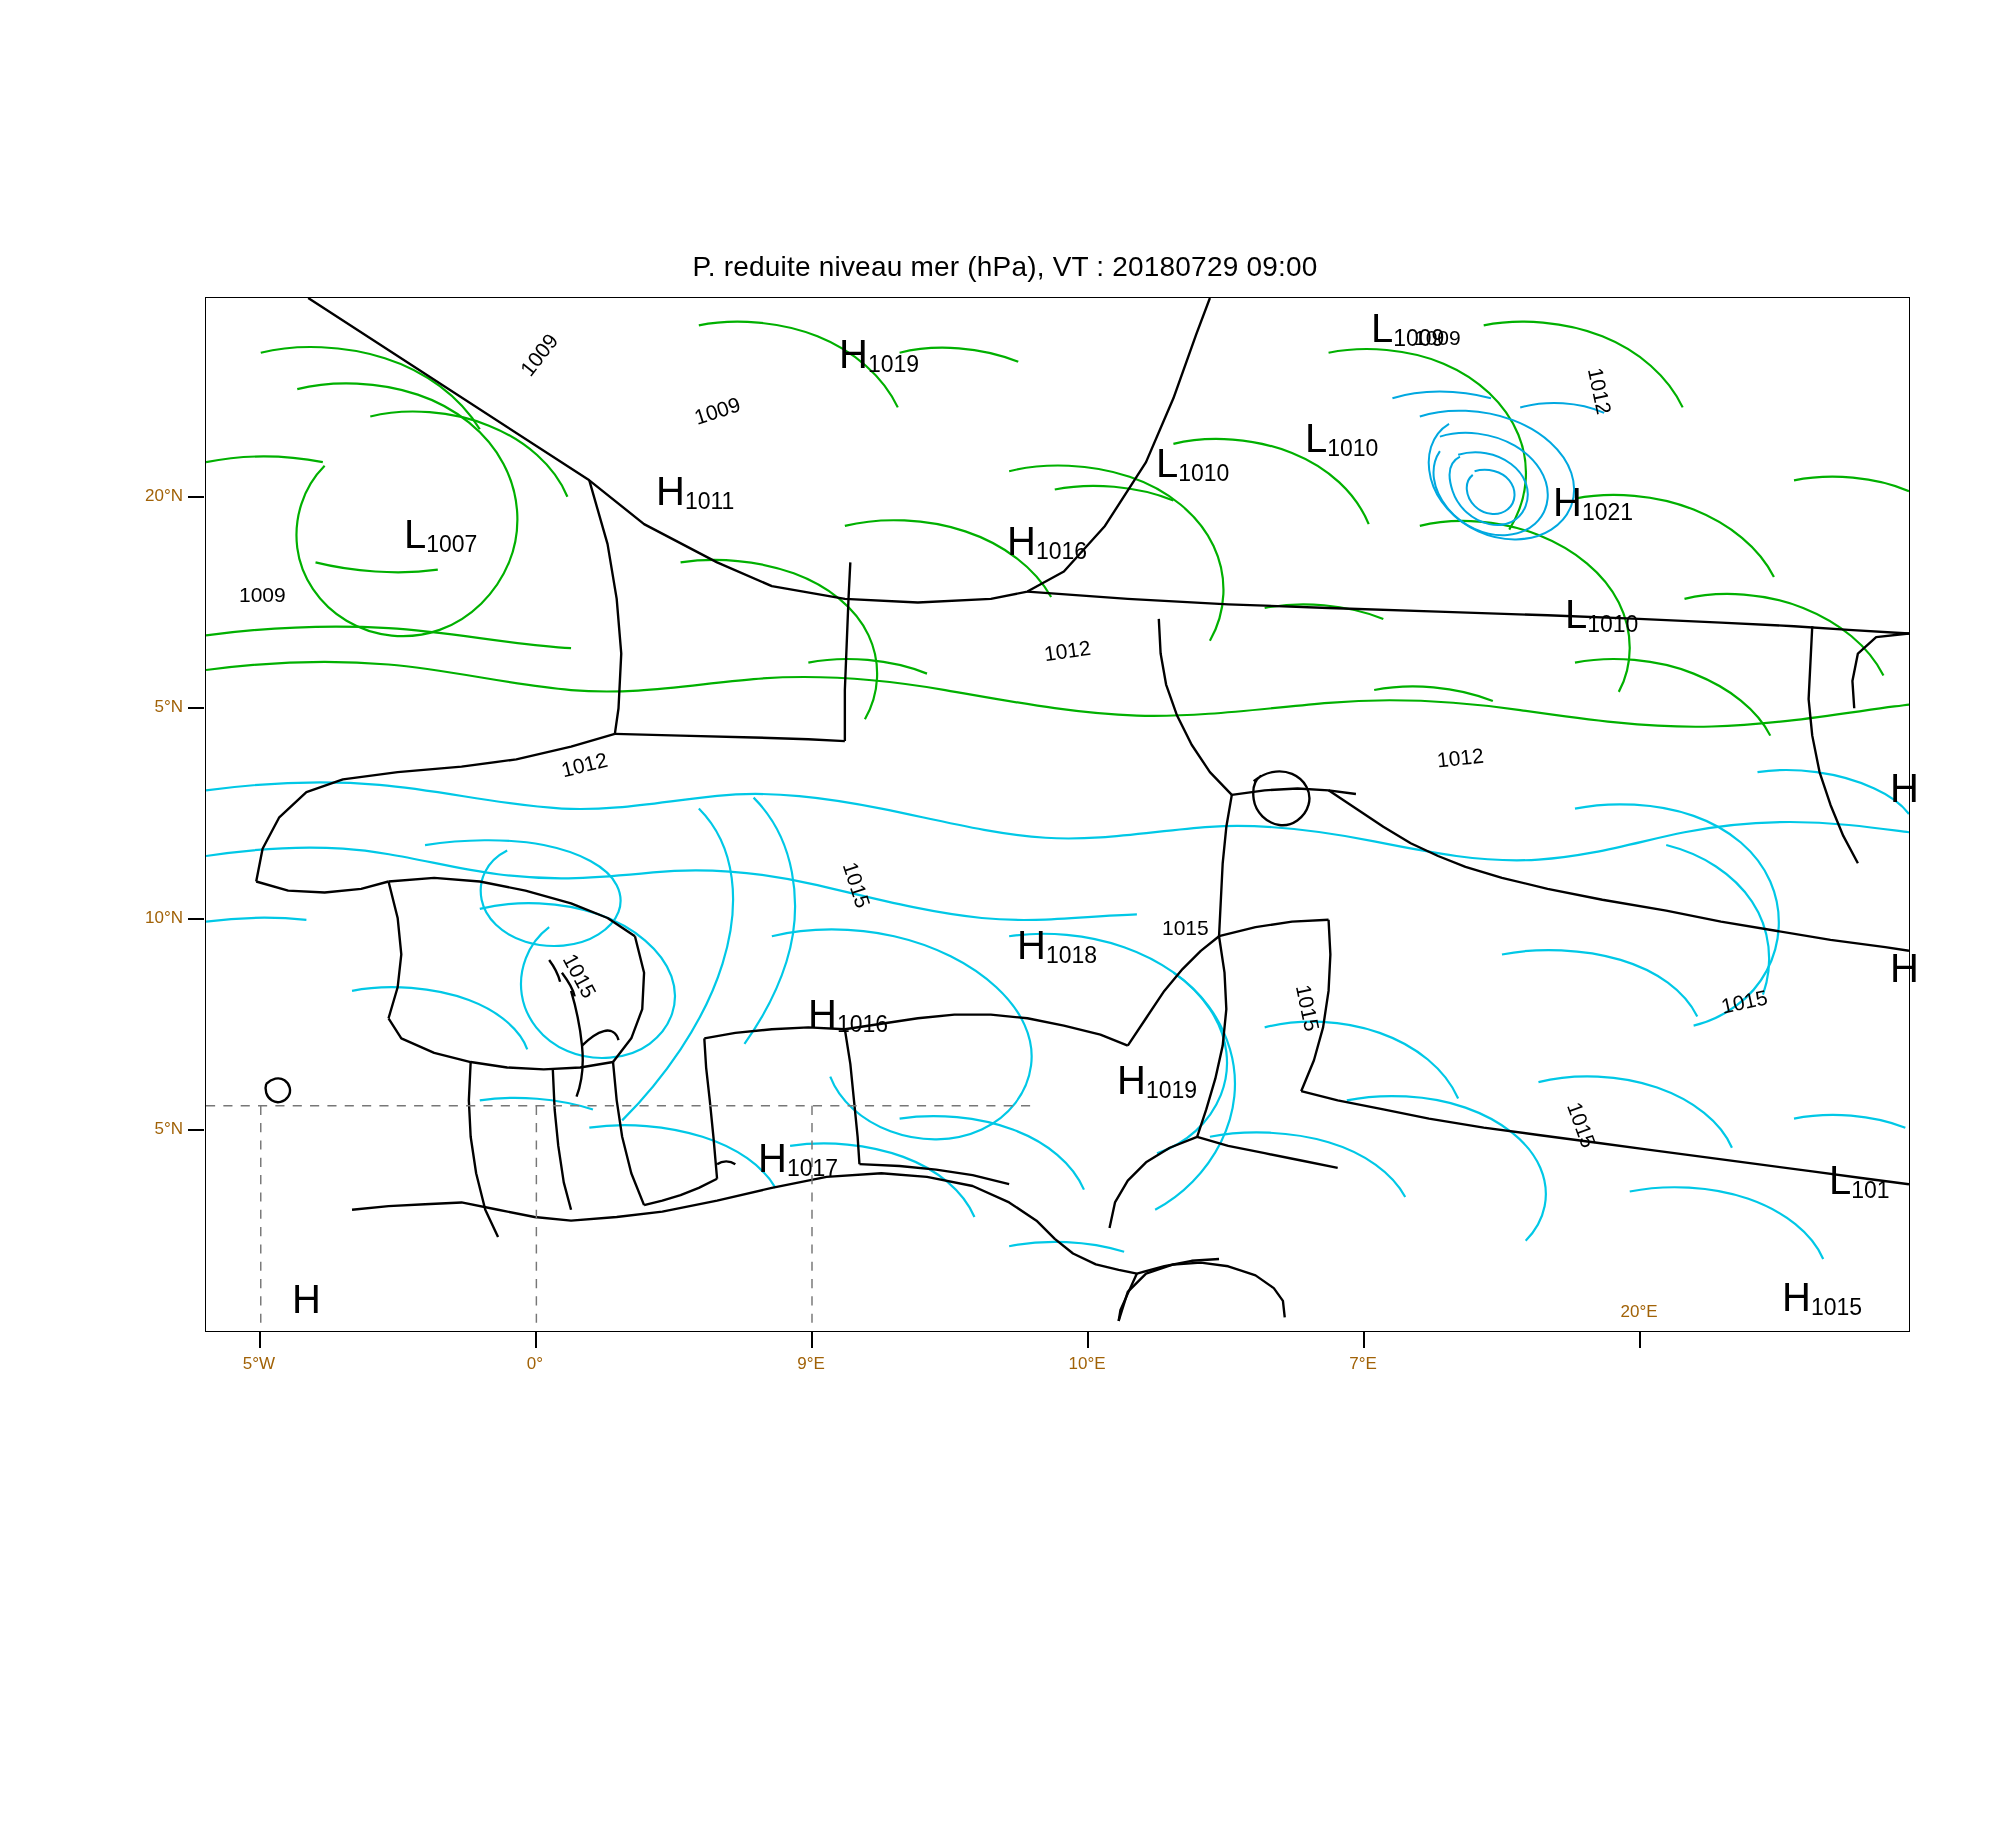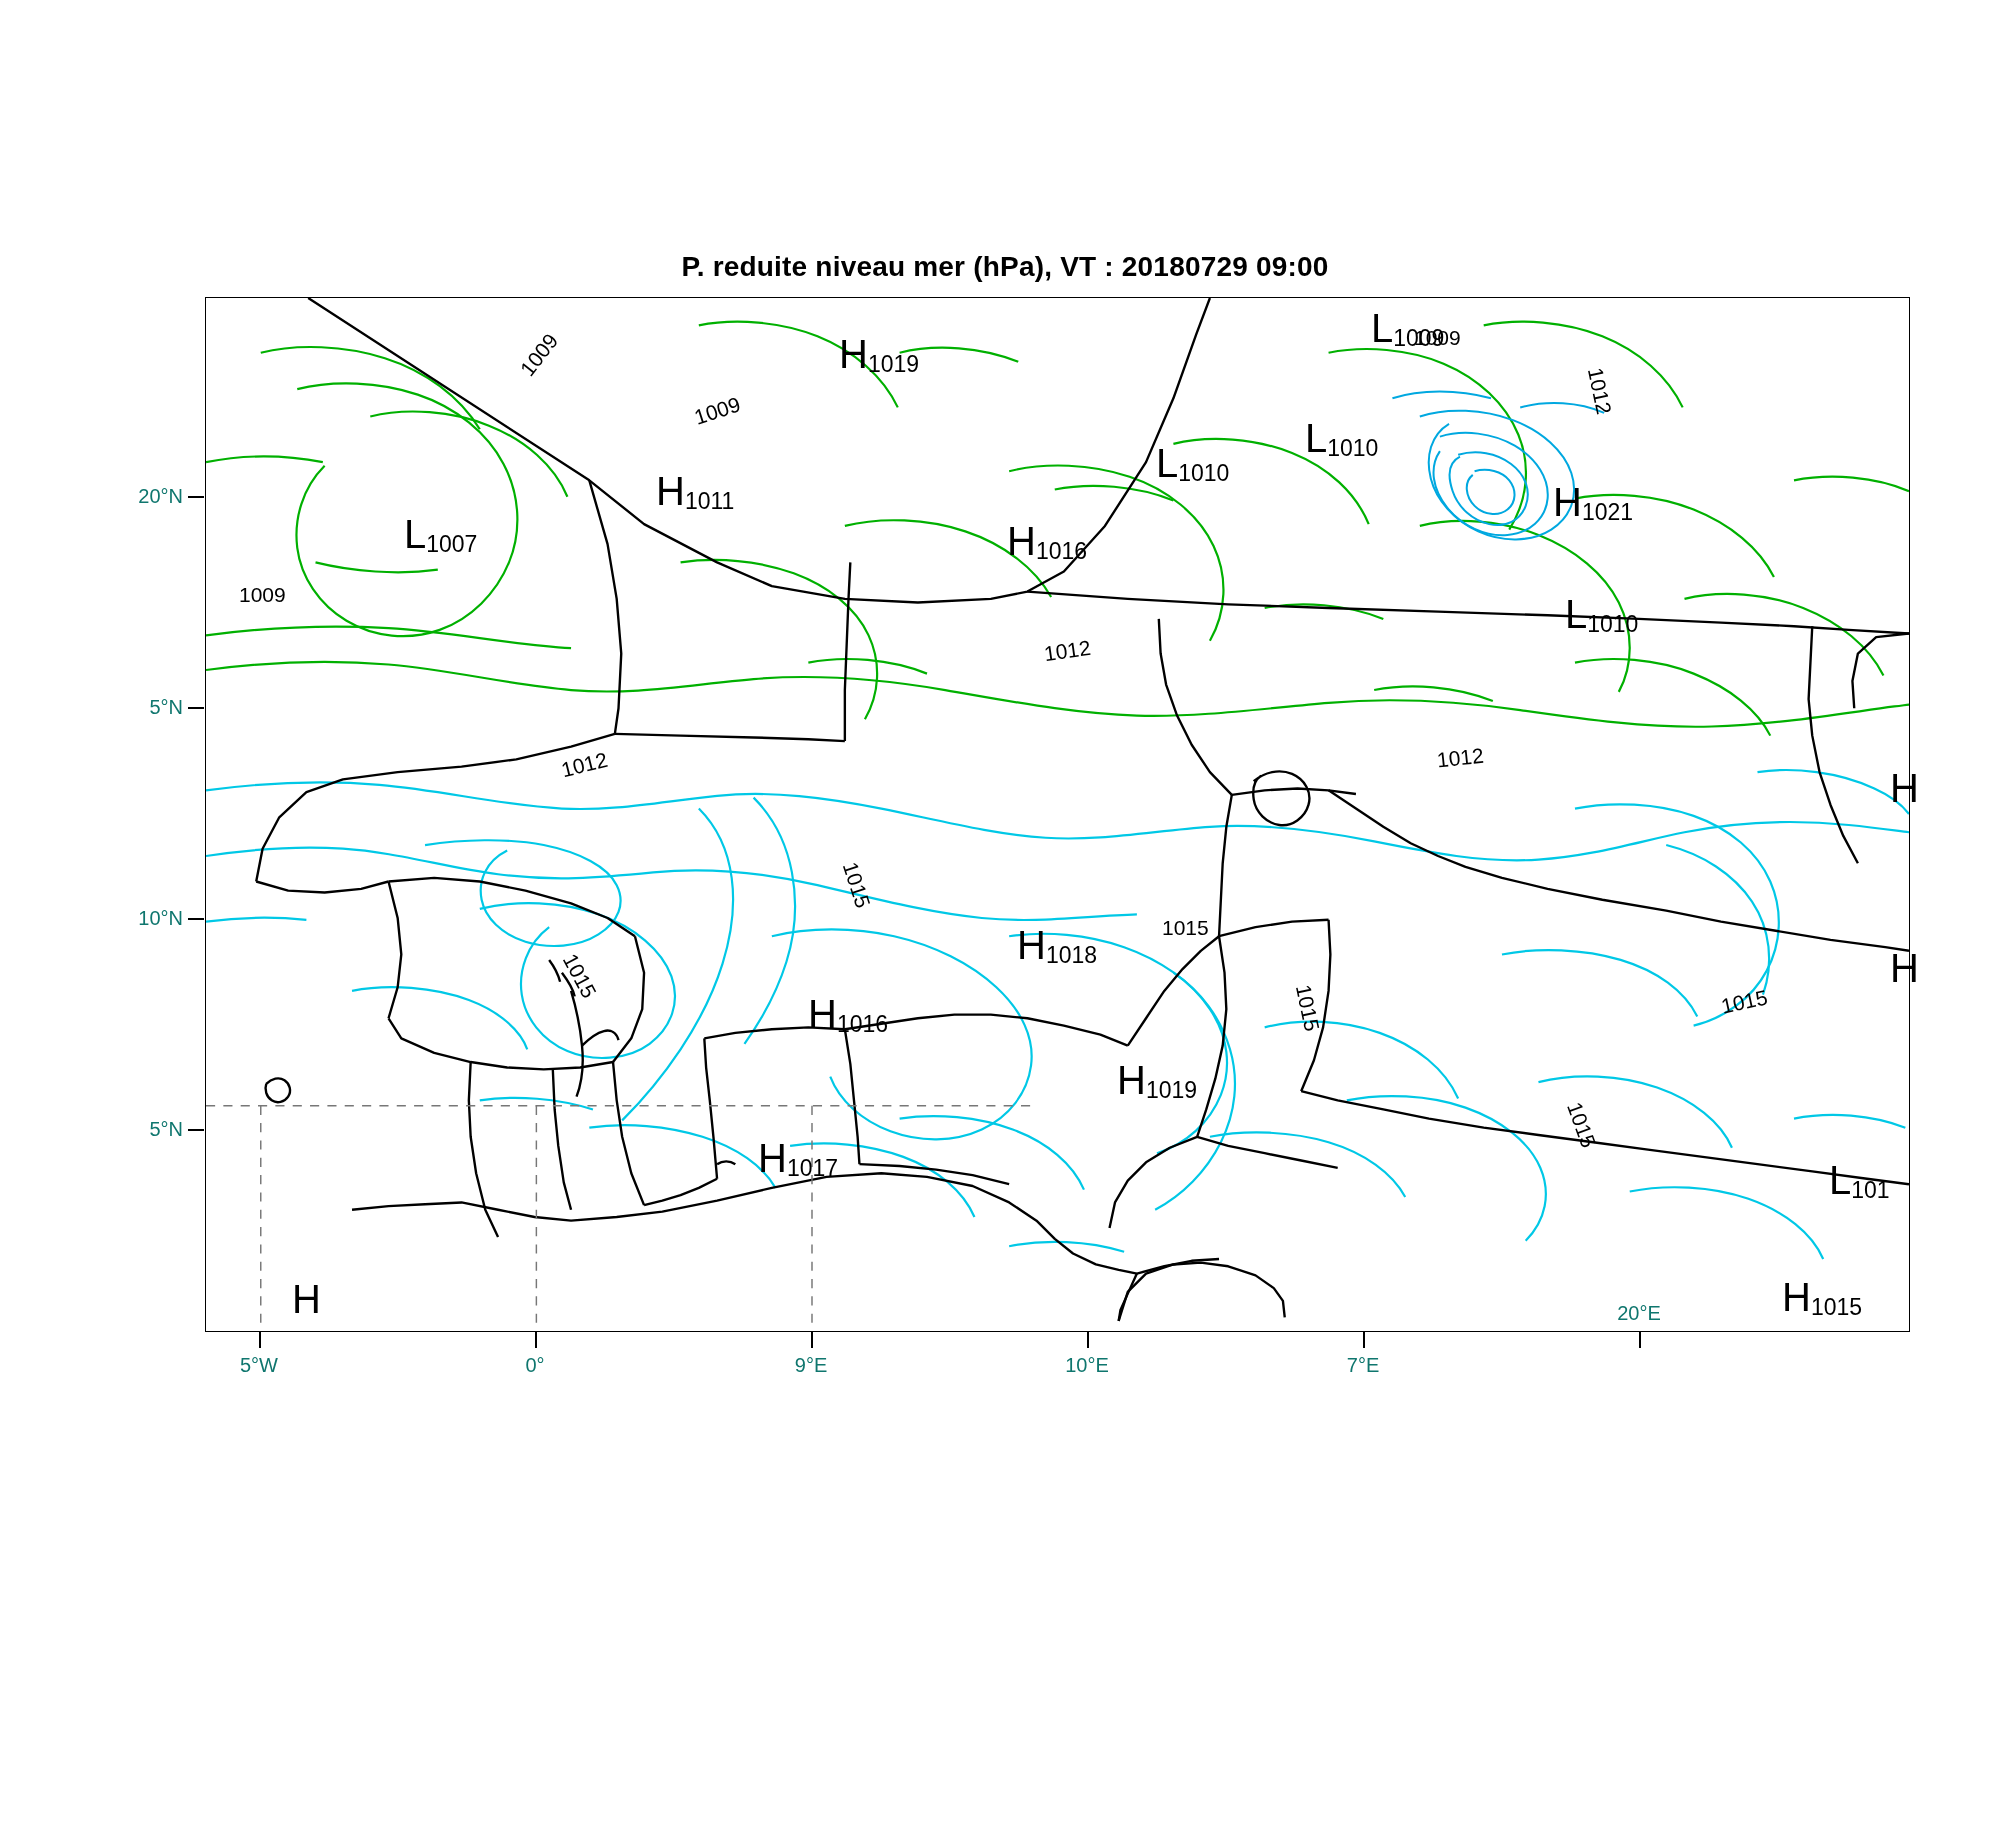--- a/index.html
+++ b/index.html
@@ -20,21 +20,21 @@
     width: 2010px;
     height: 1827px;
   }
   #chart-title {
     position: absolute;
     left: 0;
     top: 251px;
     width: 2010px;
     text-align: center;
     font-size: 28px;
-    font-weight: bold;
+    font-weight: normal;
     color: #000000;
     letter-spacing: 0.2px;
   }
   
   #map-frame {
     position: absolute;
     left: 205px;
     top: 297px;
     width: 1705px;
     height: 1035px;
@@ -45,22 +45,22 @@
   }
   #map-svg {
     position: absolute;
     left: 0; top: 0;
     width: 100%;
     height: 100%;
   }
   
   .axis-label {
     position: absolute;
-    font-size: 20px;
-    color: #0f766e;
+    font-size: 17px;
+    color: #a16207;
     white-space: nowrap;
   }
   .lat-label {
     text-align: right;
     transform: translateY(-50%);
   }
   .lon-label {
     transform: translateX(-50%);
   }
   .tick-mark {

